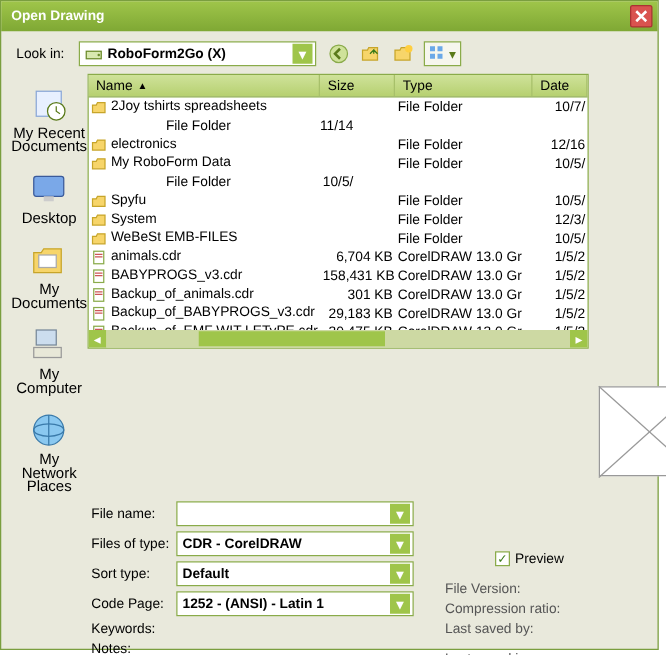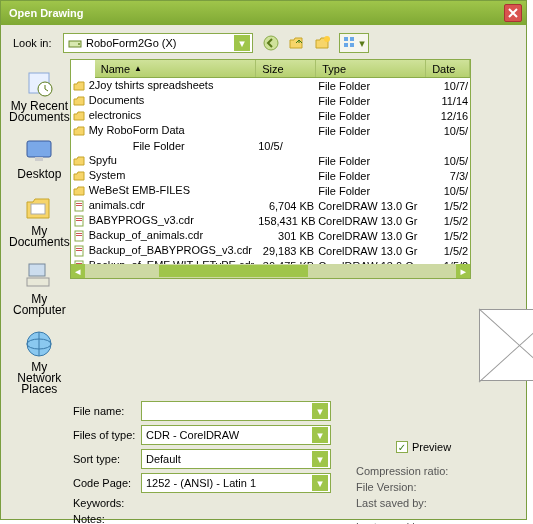--- a/index.html
+++ b/index.html
@@ -4,35 +4,35 @@
 <style>
   * { box-sizing: border-box; font-family: Tahoma, sans-serif; font-size: 11px; }
   body { margin: 0; background: #fff; width: 533px; height: 524px; overflow: hidden; }
   .window { width: 527px; height: 520px; border: 1px solid #7a9e3f; background: #e9e9dc; }
   .titlebar { height: 24px; background: linear-gradient(#9fc54a,#7fa834); color: #fff; display: flex; align-items: center; padding: 0 4px 0 8px; font-weight: bold; }
   .titlebar .spacer { flex: 1; }
   .closebtn { width: 18px; height: 18px; background: #d9534f; border: 1px solid #a33; color: #fff; display: flex; align-items: center; justify-content: center; font-weight: bold; border-radius: 2px; cursor: pointer; }
   .body { padding: 8px 8px 8px 8px; height: calc(100% - 24px); display: flex; flex-direction: column; }
   .toprow { display: flex; align-items: center; margin-bottom: 6px; }
   .toprow .lbl { width: 54px; padding-left: 4px; }
-  .combo { height: 20px; border: 1px solid #8aab4a; background: #fff; display: flex; align-items: center; padding: 0 2px 0 4px; }
+  .combo { height: 20px; border: 1px solid #8aab4a; background: #fff; display: flex; align-items: center; padding: 0 2px 0 4px; font-weight: bold; }
   .combo .icon { width: 14px; height: 14px; margin-right: 4px; }
   .combo .txt { flex: 1; white-space: nowrap; overflow: hidden; }
   .combo .dd { width: 16px; height: 16px; background: #9fc54a; display: flex; align-items: center; justify-content: center; color: #fff; }
   .toolbtns { display: flex; gap: 6px; margin-left: 8px; }
   .toolbtn { width: 20px; height: 20px; display: flex; align-items: center; justify-content: center; border: 1px solid transparent; }
   .toolbtn.drop { width: 30px; border: 1px solid #8aab4a; background: #f6f6ee; }
   .midrow { display: flex; flex: 0 0 auto; }
   .places { width: 64px; display: flex; flex-direction: column; align-items: center; gap: 12px; padding-top: 8px; }
   .place { display: flex; flex-direction: column; align-items: center; gap: 2px; cursor: pointer; text-align: center; }
   .place .picon { width: 32px; height: 32px; }
   .place .plabel { font-size: 12px; line-height: 11px; }
   .listwrap { flex: 1; display: flex; gap: 8px; }
   .filelist { flex: 1; border: 1px solid #8aab4a; background: #fff; height: 220px; display: flex; flex-direction: column; }
-  .cols { display: flex; background: linear-gradient(#cfe29a,#b6d070); border-bottom: 1px solid #8aab4a; height: 18px; margin-left: 24px; }
+  .cols { display: flex; background: linear-gradient(#cfe29a,#b6d070); border-bottom: 1px solid #8aab4a; height: 18px; }
   .col { padding: 2px 6px; border-right: 1px solid #a7c06a; display: flex; align-items: center; position: relative; }
   .col .sort { margin-left: 4px; font-size: 8px; }
   .rows { flex: 1; overflow: hidden; }
   .row { display: flex; height: 15px; align-items: center; }
   .cell { padding: 0 2px; white-space: nowrap; overflow: hidden; }
   .ficon { width: 12px; height: 12px; margin-right: 4px; display: inline-block; vertical-align: middle; }
   .scroll { height: 14px; background: #cdd9a3; display: flex; }
   .scroll .track { flex: 1; background: #cdd9a3; position: relative; }
   .scroll .thumb { position: absolute; left: 20%; width: 40%; top: 1px; bottom: 1px; background: #9fc54a; }
   .scroll .arr { width: 14px; background: #9fc54a; color: #fff; display: flex; align-items: center; justify-content: center; }
@@ -184,23 +184,20 @@
           <div class="rows" id="rows">
               <div class="row">
                 <div class="cell c-name"><span class="ficon"><svg width="12" height="12" viewBox="0 0 12 12">
                       <path d="M1 4 L4 4 L5 2 L11 2 L11 10 L1 10 Z" fill="#f7d56a" stroke="#c7a52a"></path>
                     </svg></span>2Joy tshirts spreadsheets</div>
                 <div class="cell c-size"></div>
                 <div class="cell c-type">File Folder</div>
                 <div class="cell c-date">10/7/</div>
               </div>
               <div class="row">
-                <div class="cell c-name"><span class="ficon"><svg width="12" height="12" viewBox="0 0 12 12">
-                      <path d="M1 4 L4 4 L5 2 L11 2 L11 10 L1 10 Z" fill="#f7d56a" stroke="#c7a52a"></path>
-                    </svg></span>Documents</div>
                 <div class="cell c-size"></div>
                 <div class="cell c-type">File Folder</div>
                 <div class="cell c-date">11/14</div>
               </div>
               <div class="row">
                 <div class="cell c-name"><span class="ficon"><svg width="12" height="12" viewBox="0 0 12 12">
                       <path d="M1 4 L4 4 L5 2 L11 2 L11 10 L1 10 Z" fill="#f7d56a" stroke="#c7a52a"></path>
                     </svg></span>electronics</div>
                 <div class="cell c-size"></div>
                 <div class="cell c-type">File Folder</div>
@@ -226,21 +223,21 @@
                 <div class="cell c-size"></div>
                 <div class="cell c-type">File Folder</div>
                 <div class="cell c-date">10/5/</div>
               </div>
               <div class="row">
                 <div class="cell c-name"><span class="ficon"><svg width="12" height="12" viewBox="0 0 12 12">
                       <path d="M1 4 L4 4 L5 2 L11 2 L11 10 L1 10 Z" fill="#f7d56a" stroke="#c7a52a"></path>
                     </svg></span>System</div>
                 <div class="cell c-size"></div>
                 <div class="cell c-type">File Folder</div>
-                <div class="cell c-date">7/3/</div>
+                <div class="cell c-date">12/3/</div>
               </div>
               <div class="row">
                 <div class="cell c-name"><span class="ficon"><svg width="12" height="12" viewBox="0 0 12 12">
                       <path d="M1 4 L4 4 L5 2 L11 2 L11 10 L1 10 Z" fill="#f7d56a" stroke="#c7a52a"></path>
                     </svg></span>WeBeSt EMB-FILES</div>
                 <div class="cell c-size"></div>
                 <div class="cell c-type">File Folder</div>
                 <div class="cell c-date">10/5/</div>
               </div>
               <div class="row">
@@ -346,21 +343,21 @@
           </div>
         <div class="formrow">
             <div class="flbl">Notes:</div>
           </div>
       </div>
       <div class="rightcol">
         <div class="chk" style="margin-bottom:12px;margin-left:40px">
           <span class="chkbox">✓</span>
           <span>Preview</span>
         </div>
+        <div class="info">File Version:</div>
         <div class="info">Compression ratio:</div>
-        <div class="info">File Version:</div>
         <div class="info">Last saved by:</div>
         <div class="info" style="margin-top:12px">Last saved in:</div>
       </div>
     </div>
 
   </div>
 </div>
 
 </body></html>

